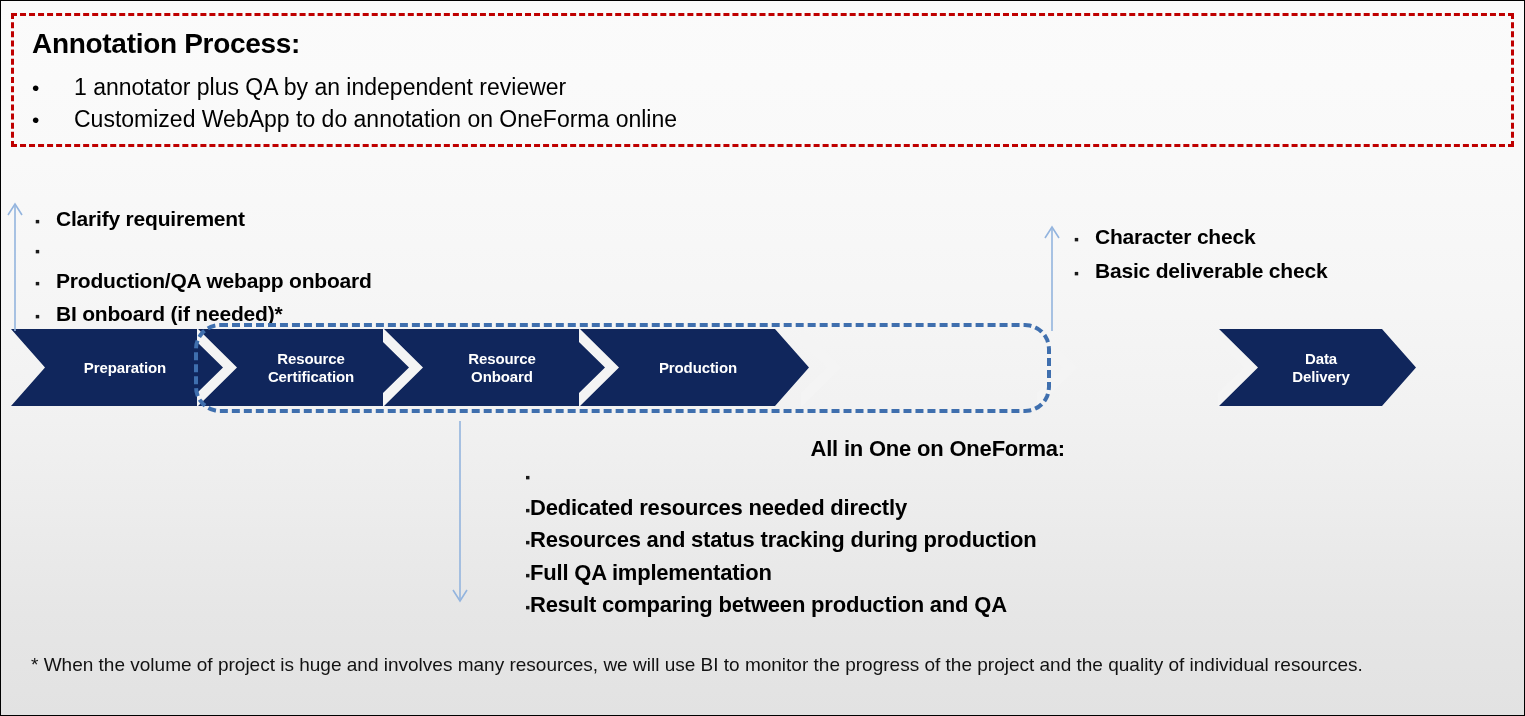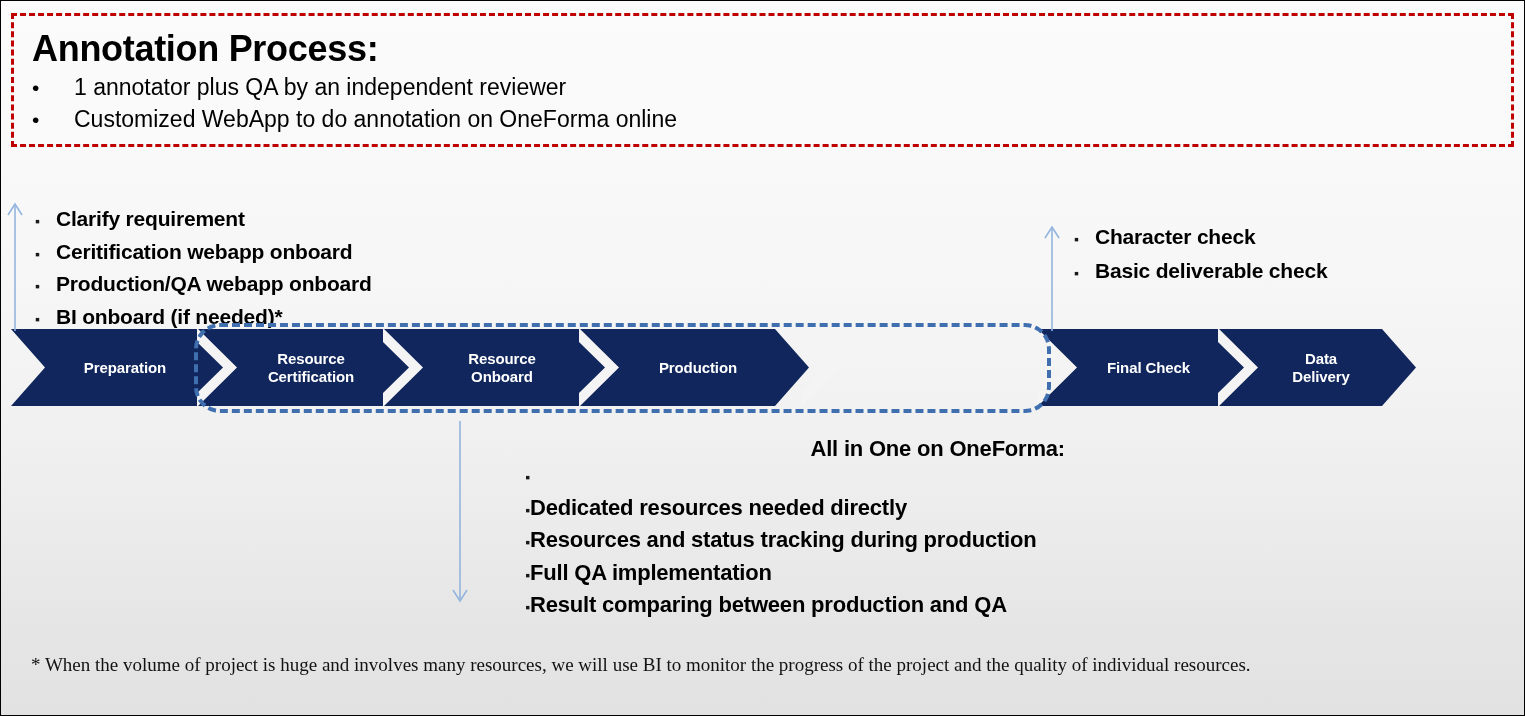--- a/index.html
+++ b/index.html
@@ -35,21 +35,21 @@
     width: 1503px;
     height: 134px;
     box-sizing: border-box;
     border: 3px dashed #bf0000;
     background: transparent;
   }
   #header-title {
     position: absolute;
     left: 18px;
     top: 12px;
-    font-size: 36px;
+    font-size: 28px;
     font-weight: bold;
     letter-spacing: -0.3px;
     white-space: nowrap;
   }
   .header-bullet-row {
     position: absolute;
     left: 18px;
     display: flex;
     align-items: baseline;
     font-size: 23px;
@@ -113,21 +113,21 @@
     white-space: nowrap;
   }
   #mid-list .sq-row { line-height: 29.5px; font-size: 22px; padding-left: 24px; }
 
   
   #footnote {
     position: absolute;
     left: 30px;
     top: 650px;
     width: 1400px;
-    font-family: Liberation Serif, serif;
+    font-family: Liberation Sans, sans-serif;
     font-size: 19px;
     line-height: 27px;
     color: #121212;
   }
 
   
   #chevron-band {
     position: absolute;
     left: 10px;
     top: 328px;
@@ -215,21 +215,20 @@
     </div>
   </div>
 
   <div id="left-list">
     <div class="sq-row">
       <span class="sq">▪</span>
       <span>Clarify requirement</span>
     </div>
     <div class="sq-row">
       <span class="sq">▪</span>
-      <span>Ceritification webapp onboard</span>
     </div>
     <div class="sq-row">
       <span class="sq">▪</span>
       <span>Production/QA webapp onboard</span>
     </div>
     <div class="sq-row">
       <span class="sq">▪</span>
       <span>BI onboard (if needed)*</span>
     </div>
   </div>
@@ -267,25 +266,20 @@
       </div>
     </div>
 
     <div class="chev mid" style="left:568px; width:230px;">
       <div class="chev-label">
         <div>Production</div>
       </div>
     </div>
 
 
-    <div class="chev mid" style="left:1026px; width:215px;">
-      <div class="chev-label">
-        <div>Final Check</div>
-      </div>
-    </div>
 
     <div class="chev last" style="left:1207px; width:198px;">
       <div class="chev-label">
         <div>Data</div>
         <div>Delivery</div>
       </div>
     </div>
 
     <div class="notch" style="left:186px;"></div>
     <div class="notch" style="left:372px;"></div>

